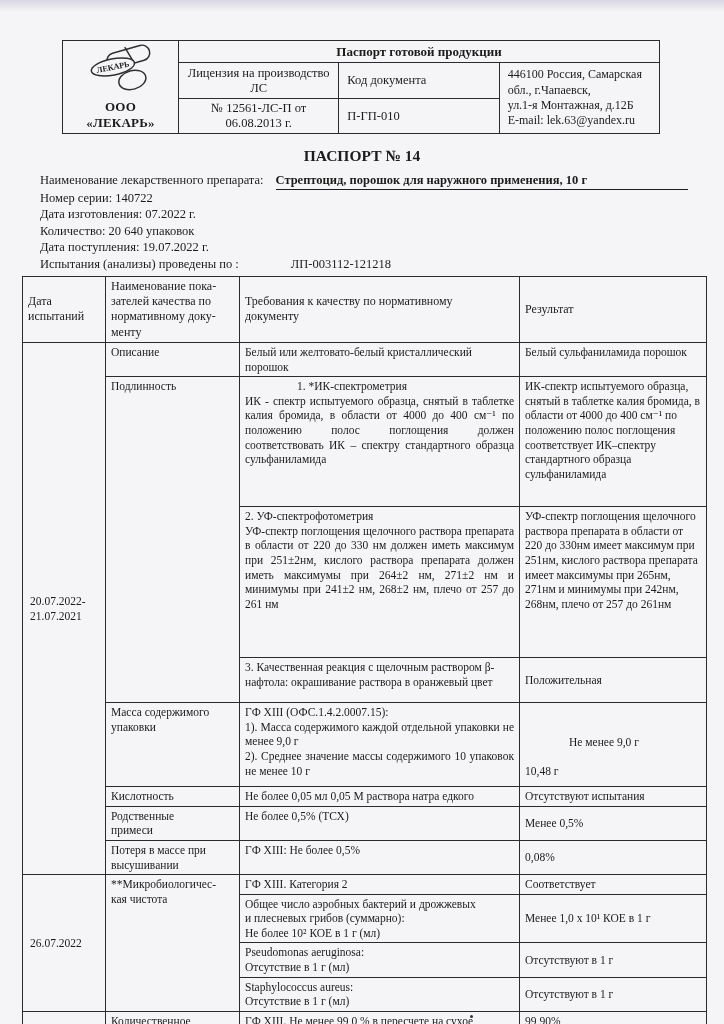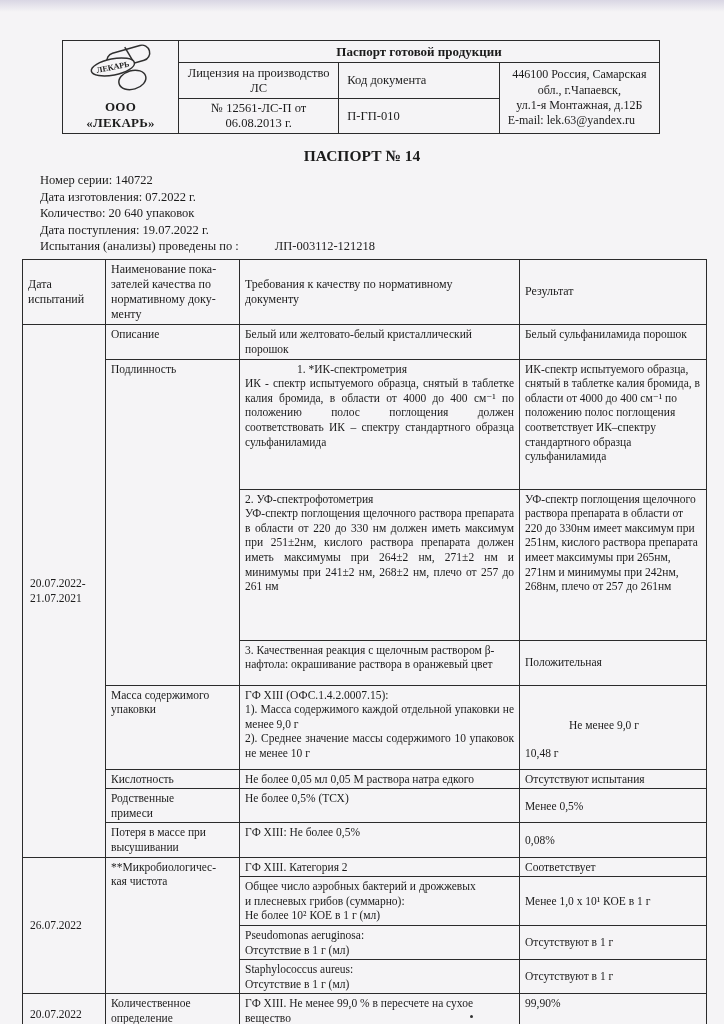--- a/index.html
+++ b/index.html
@@ -12,21 +12,21 @@
   .page{
     position:relative;
     width:724px;height:1024px;
     margin:0 auto;
     background:var(--paper);
     overflow:hidden;
     font-family:"Liberation Serif","DejaVu Serif",serif;
     color:var(--ink);
   }
   .top-tint{height:12px;background:linear-gradient(#d9d6e4,#f5f4f6);}
-  .pre{white-space:pre-line;text-align:center;}
+  .pre{white-space:pre-line;}
 
   
   table.letterhead{
     border-collapse:collapse;
     table-layout:fixed;
     margin:28px 0 0 62px;
     width:598px;
     font-size:12.5px;
   }
   table.letterhead td{
@@ -54,21 +54,21 @@
     font-size:12.5px;
     line-height:16.5px;
   }
   .info-row{display:flex;}
   .drug-value{
     font-weight:bold;
     border-bottom:1px solid var(--ink);
     margin-left:12px;
     flex:1;
   }
-  .tests-value{margin-left:36px;}
+  .tests-value{margin-left:52px;}
 
   
   table.main{
     border-collapse:collapse;
     table-layout:fixed;
     margin:4px 0 0 22px;
     width:684px;
     font-size:11.5px;
     line-height:1.27;
   }
@@ -136,20 +136,24 @@
     <tr>
       <td class="lh-lic">№ 12561-ЛС-П от 06.08.2013 г.</td>
       <td class="lh-code">П-ГП-010</td>
     </tr>
   </tbody>
     </table>
 
   <div class="doc-title">ПАСПОРТ № 14</div>
 
   <div class="info">
+    <div class="info-row">
+      <span>Наименование лекарственного препарата:</span>
+      <span class="drug-value">Стрептоцид, порошок для наружного применения, 10 г</span>
+    </div>
     <div>Номер серии: 140722</div>
     <div>Дата изготовления: 07.2022 г.</div>
     <div>Количество: 20 640 упаковок</div>
     <div>Дата поступления: 19.07.2022 г.</div>
     <div class="info-row">
       <span>Испытания (анализы) проведены по :</span>
       <span class="tests-value">ЛП-003112-121218</span>
     </div>
   </div>
 

